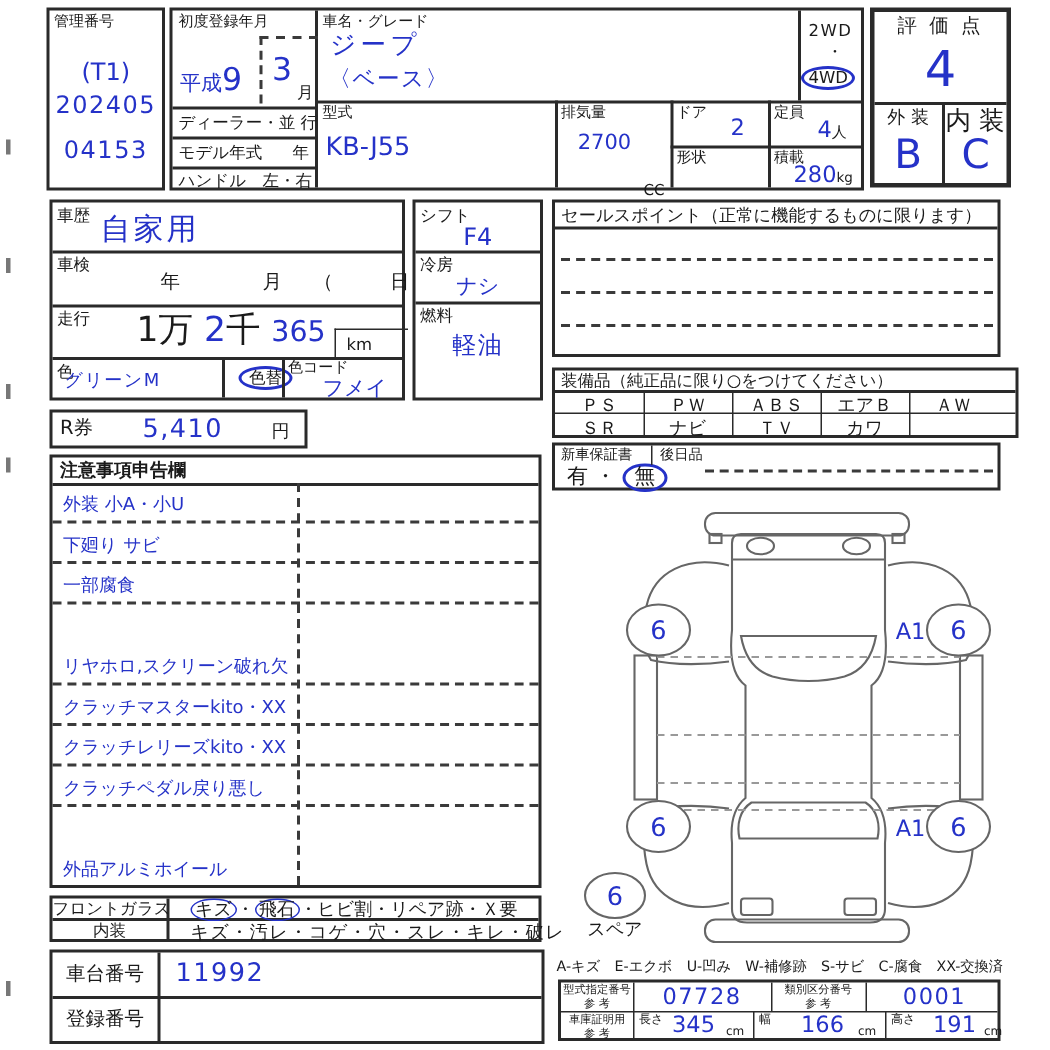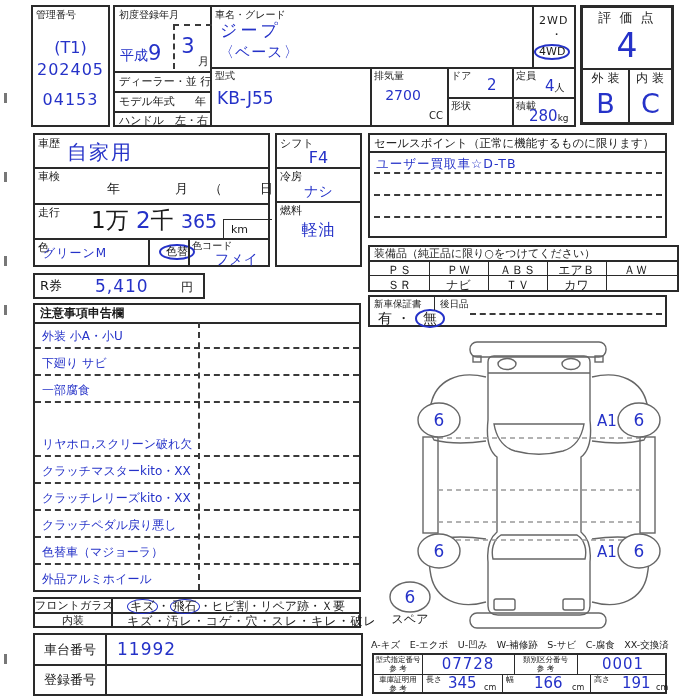--- a/index.html
+++ b/index.html
@@ -71,40 +71,40 @@
 
     <div class="abs" style="left:424px;top:8px;font-size:11px;letter-spacing:1px">2WD</div>
     <div class="abs" style="left:436px;top:22px;font-size:11px">・</div>
     <div class="abs" style="left:419px;top:37px;font-size:11px"><span class="circ" style="border-width:2px;padding:0 3px">4WD</span></div>
 
     <div class="lbl" style="left:100px;top:64px">型式</div>
     <div class="abs blue" style="left:102px;top:82px;font-size:17px">KB-J55</div>
 
     <div class="lbl" style="left:259px;top:64px">排気量</div>
     <div class="abs blue ctr" style="left:255px;top:80px;width:66px;font-size:14px">2700</div>
-    <div class="lbl" style="left:314px;top:104px">CC</div>
+    <div class="lbl" style="left:314px;top:116px">CC</div>
 
     <div class="lbl" style="left:336px;top:64px">ドア</div>
     <div class="abs blue" style="left:372px;top:70px;font-size:15px">2</div>
     <div class="lbl" style="left:336px;top:94px">形状</div>
     <div class="abs blue" style="left:372px;top:100px;font-size:13px"></div>
 
     <div class="lbl" style="left:401px;top:64px">定員</div>
     <div class="abs" style="left:430px;top:71px;font-size:15px"><span class="blue">4</span><span style="font-size:10px">人</span></div>
     <div class="lbl" style="left:401px;top:94px">積載</div>
     <div class="abs" style="left:414px;top:101px;font-size:15px"><span class="blue">280</span><span style="font-size:9px">kg</span></div>
   </div>
 
   <div class="box thick" style="left:580px;top:5px;width:94px;height:120px">
     <div class="abs ctr" style="left:0;top:3px;width:100%;font-size:13px;letter-spacing:2px">評 価 点</div>
     <div class="abs blue ctr" style="left:0;top:19px;width:100%;font-size:33px">4</div>
     <div class="hl" style="left:0;top:60px;width:100%"></div>
     <div class="vl" style="left:45px;top:60px;height:54px"></div>
     <div class="abs ctr" style="left:0;top:64px;width:45px;font-size:12px">外 装</div>
-    <div class="abs ctr" style="left:47px;top:64px;width:40px;font-size:12px">内 装</div>
+    <div class="abs ctr" style="left:47px;top:64px;width:40px;font-size:17px">内 装</div>
     <div class="abs blue ctr" style="left:0;top:80px;width:45px;font-size:27px">B</div>
     <div class="abs blue ctr" style="left:47px;top:80px;width:41px;font-size:27px">C</div>
   </div>
 
   <div class="box" style="left:33px;top:133px;width:237px;height:134px">
     <div class="lbl" style="left:3px;top:3px;font-size:11px">車歴</div>
     <div class="abs blue" style="left:32px;top:6px;font-size:20px;letter-spacing:2px">自家用</div>
     <div class="hl" style="left:0;top:32px;width:100%"></div>
     <div class="lbl" style="left:3px;top:36px;font-size:11px">車検</div>
     <div class="abs" style="left:72px;top:47px;font-size:13px;letter-spacing:4px">年　　　月　（　　日）</div>
@@ -131,21 +131,20 @@
     <div class="lbl" style="left:3px;top:36px;font-size:11px">冷房</div>
     <div class="abs blue ctr" style="left:0;top:48px;width:100%;font-size:14px">ナシ</div>
     <div class="hl" style="left:0;top:66px;width:100%"></div>
     <div class="lbl" style="left:3px;top:70px;font-size:11px">燃料</div>
     <div class="abs blue ctr" style="left:0;top:86px;width:100%;font-size:16px;letter-spacing:1px">軽油</div>
   </div>
 
   <div class="box" style="left:368px;top:133px;width:299px;height:105px">
     <div class="abs" style="left:4px;top:2px;font-size:11.5px">セールスポイント（正常に機能するものに限ります）</div>
     <div class="hl" style="left:0;top:16px;width:100%"></div>
-    <div class="abs blue" style="left:6px;top:22px;font-size:12.5px;letter-spacing:1px">ユーザー買取車☆D-TB</div>
     <div class="dash" style="left:4px;top:37px;width:288px"></div>
     <div class="dash" style="left:4px;top:59px;width:288px"></div>
     <div class="dash" style="left:4px;top:81px;width:288px"></div>
   </div>
 
   <div class="box" style="left:368px;top:245px;width:311px;height:47px">
     <div class="abs" style="left:4px;top:1px;font-size:11px">装備品（純正品に限り○をつけてください）</div>
     <div class="hl" style="left:0;top:13px;width:100%"></div>
     <div class="hl1 hl" style="left:0;top:28px;width:100%"></div>
     <div class="vl1 vl" style="left:59px;top:13px;height:30px"></div>
@@ -194,23 +193,20 @@
         <div class="note-txt blue">リヤホロ,スクリーン破れ欠</div>
       </div>
     <div class="note-row" style="top:152px">
         <div class="note-txt blue">クラッチマスターkito・XX</div>
       </div>
     <div class="note-row" style="top:179px">
         <div class="note-txt blue">クラッチレリーズkito・XX</div>
       </div>
     <div class="note-row" style="top:206px">
         <div class="note-txt blue">クラッチペダル戻り悪し</div>
-      </div>
-    <div class="note-row" style="top:233px">
-        <div class="note-txt blue">色替車（マジョーラ）</div>
       </div>
     <div class="note-row last" style="top:260px">
         <div class="note-txt blue">外品アルミホイール</div>
       </div>
     <div class="vdash" style="left:163px;top:17px;height:268px"></div>
   </div>
 
   <div class="box" style="left:33px;top:597px;width:328px;height:31px">
     <div class="vl" style="left:76px;top:0;height:27px"></div>
     <div class="hl" style="left:0;top:13px;width:100%"></div>

